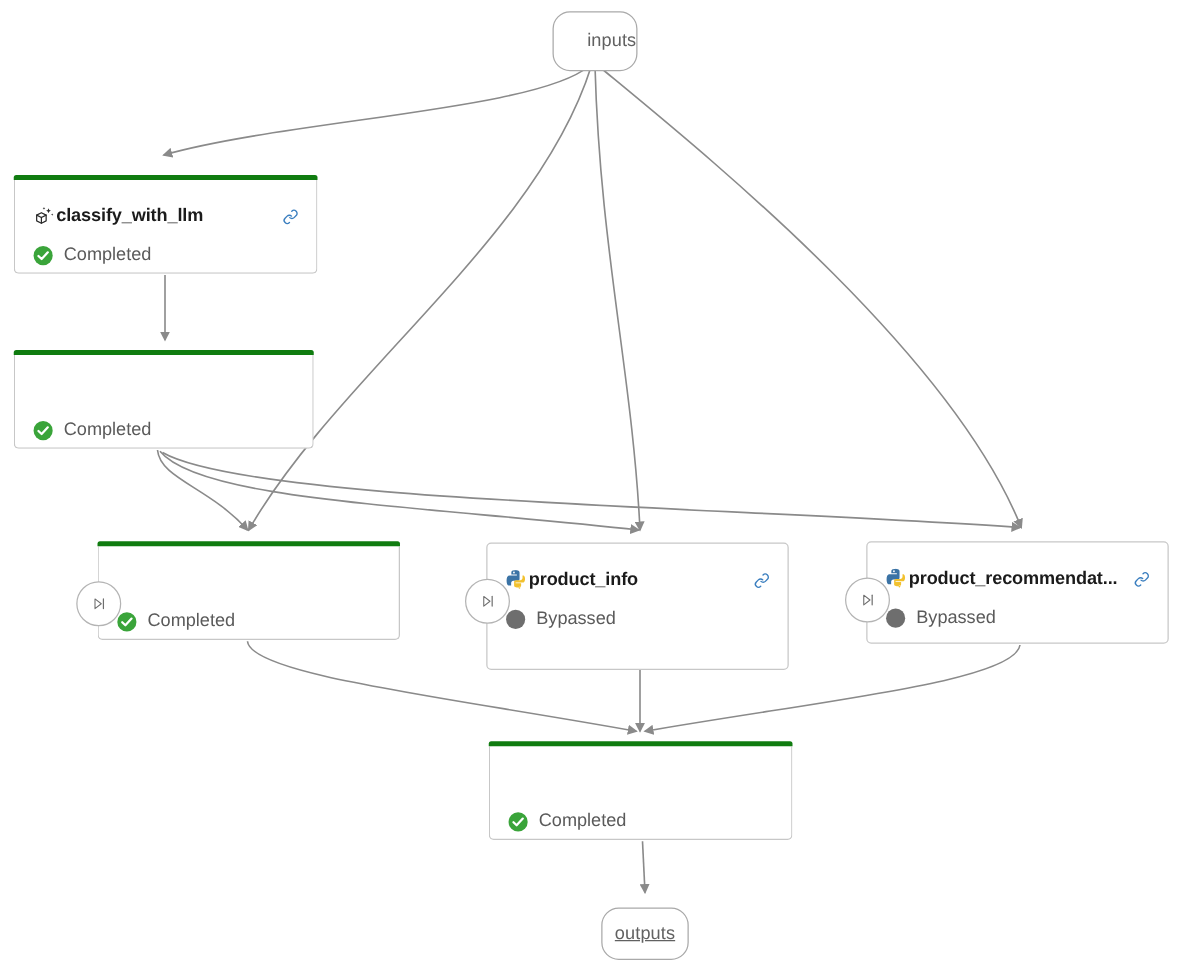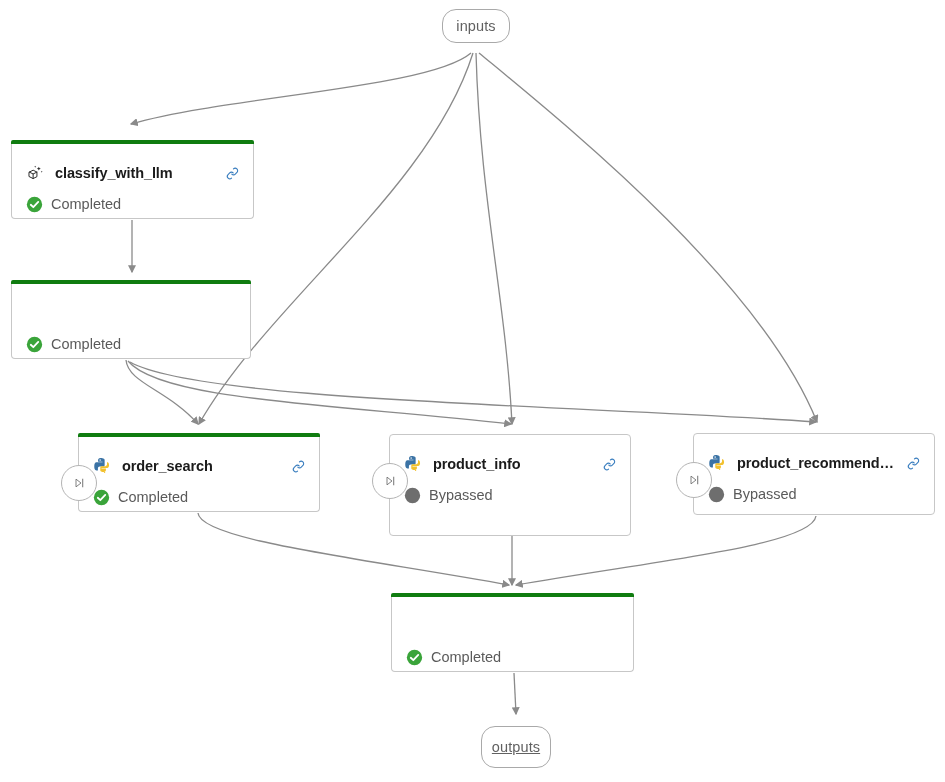--- a/index.html
+++ b/index.html
@@ -68,21 +68,20 @@
     right: 12px;
     top: 18px;
     height: 22px;
     display: flex;
     align-items: center;
   }
   .node-title {
     font-size: 14.5px;
     font-weight: 700;
     color: #1b1b1b;
-    margin-left: 10px;
     white-space: nowrap;
     overflow: hidden;
     text-overflow: ellipsis;
     flex: 1 1 auto;
     letter-spacing: -.1px;
   }
   .node-row-status {
     position: absolute;
     left: 14px;
     top: 50px;
@@ -150,21 +149,21 @@
         <path d="M 126,360 C 128,383 168,390 198,424" fill="none" stroke="#8a8a8a" stroke-width="1.3" marker-end="url(#arrow)"></path>
         <path d="M 128,361 C 160,400 330,404 511,424" fill="none" stroke="#8a8a8a" stroke-width="1.3" marker-end="url(#arrow)"></path>
         <path d="M 130,362 C 200,402 600,406 816,422" fill="none" stroke="#8a8a8a" stroke-width="1.3" marker-end="url(#arrow)"></path>
         <path d="M 198,513 C 200,540 360,558 509,585" fill="none" stroke="#8a8a8a" stroke-width="1.3" marker-end="url(#arrow)"></path>
         <path d="M 512,516 L 512,585" fill="none" stroke="#8a8a8a" stroke-width="1.3" marker-end="url(#arrow)"></path>
         <path d="M 816,516 C 812,545 660,560 516,585" fill="none" stroke="#8a8a8a" stroke-width="1.3" marker-end="url(#arrow)"></path>
         <path d="M 514,673 L 516,714" fill="none" stroke="#8a8a8a" stroke-width="1.3" marker-end="url(#arrow)"></path>
       </g>
   </svg>
   <div id="nodes-layer">
-      <div class="pill" style="left: 442px; top: 9px; width: 68px; height: 34px;">
+      <div class="pill" style="left: 442px; top: 9px; width: 68px; height: 48px; justify-content: flex-end;">
         <span>inputs</span>
       </div>
       <div class="pill" style="left: 481px; top: 726px; width: 70px; height: 42px; text-decoration: underline;">
         <span>outputs</span>
       </div>
       <div class="node has-accent" style="left: 11px; top: 144px; width: 243px; height: 75px;">
         <div class="accent-bar" style="background:#107c10"></div>
         <div class="node-row-title">
           <span class="type-icon"><svg viewBox="0 0 24 24" width="19" height="19" aria-hidden="true">
               <g fill="none" stroke="#2b2b2b" stroke-width="1.25" stroke-linejoin="round" stroke-linecap="round">
@@ -205,33 +204,20 @@
         </div>
       </div>
       <div class="node has-accent" style="left: 78px; top: 437px; width: 242px; height: 75px;">
         <div class="accent-bar" style="background:#107c10"></div>
         <div class="run-btn">
           <svg viewBox="0 0 24 24" width="16" height="16" aria-hidden="true">
             <path d="M7.5 6.2 L15 12 L7.5 17.8 Z" fill="none" stroke="#6e6e6e" stroke-width="1.3" stroke-linejoin="round"></path>
             <path d="M17.6 6.2 L17.6 17.8" stroke="#6e6e6e" stroke-width="1.45" stroke-linecap="round"></path>
           </svg>
         </div>
-        <div class="node-row-title">
-          <span class="type-icon"><svg viewBox="0 0 24 24" width="19" height="19" aria-hidden="true">
-              <path fill="#3b73a5" d="M11.9 1.2c-1.7 0-3.1.2-4 .5-1 .4-1.5 1.1-1.5 2v2.2h5.6v.8H4.6c-1 0-1.9.6-2.4 1.6-.5 1.1-.6 2.3-.6 3.6 0 1.3.1 2.4.5 3.4.4 1 1.2 1.7 2.2 1.7h1.9v-2.6c0-1.1.9-2.3 2.2-2.3h4.6c.9 0 1.7-.8 1.7-1.8V3.7c0-1-.7-1.7-1.7-1.9-.6-.1-1.4-.2-2.1-.2zM9 2.9c.5 0 .9.4.9 1s-.4 1-.9 1-.9-.4-.9-1 .4-1 .9-1z"></path>
-              <path fill="#f2c12e" d="M17.7 6.7v2.6c0 1.2-1 2.3-2.2 2.3h-4.6c-.9 0-1.7.8-1.7 1.8v3.4c0 1 .8 1.6 1.8 1.9 1.1.3 2.2.4 3.5 0 .9-.2 1.8-.7 1.8-1.9v-2.2h-5.6v-.8h7.4c1.1 0 1.5-.7 1.9-1.8.4-1.1.4-2.2 0-3.6-.3-1-.8-1.7-1.9-1.7h-.4zm-3.1 11.5c.5 0 .9.4.9 1s-.4 1-.9 1-.9-.4-.9-1 .4-1 .9-1z"></path>
-            </svg></span>
-          <span class="node-title">order_search</span>
-          <span class="link-icon"><svg viewBox="0 0 24 24" width="17" height="17" aria-hidden="true">
-              <g fill="none" stroke="#3a7ebf" stroke-width="1.55" stroke-linecap="round">
-                <path d="M13.3 5.6 a3.5 3.5 0 0 1 4.95 4.95 l-2.3 2.3 a3.5 3.5 0 0 1 -4.95 0"></path>
-                <path d="M10.7 18.4 a3.5 3.5 0 0 1 -4.95 -4.95 l2.3 -2.3 a3.5 3.5 0 0 1 4.95 0"></path>
-              </g>
-            </svg></span>
-        </div>
         <div class="node-row-status">
           <span class="status-icon"><svg viewBox="0 0 20 20" width="17" height="17" aria-hidden="true">
               <circle cx="10" cy="10" r="9" fill="#3aa43a"></circle>
               <path d="M5.6 10.3 L8.6 13.2 L14.4 6.9" fill="none" stroke="#ffffff" stroke-width="2.1" stroke-linecap="round" stroke-linejoin="round"></path>
             </svg></span>
           <span class="status-label">Completed</span>
         </div>
       </div>
       <div class="node" style="left: 389px; top: 434px; width: 242px; height: 102px;">
         <div class="run-btn">

